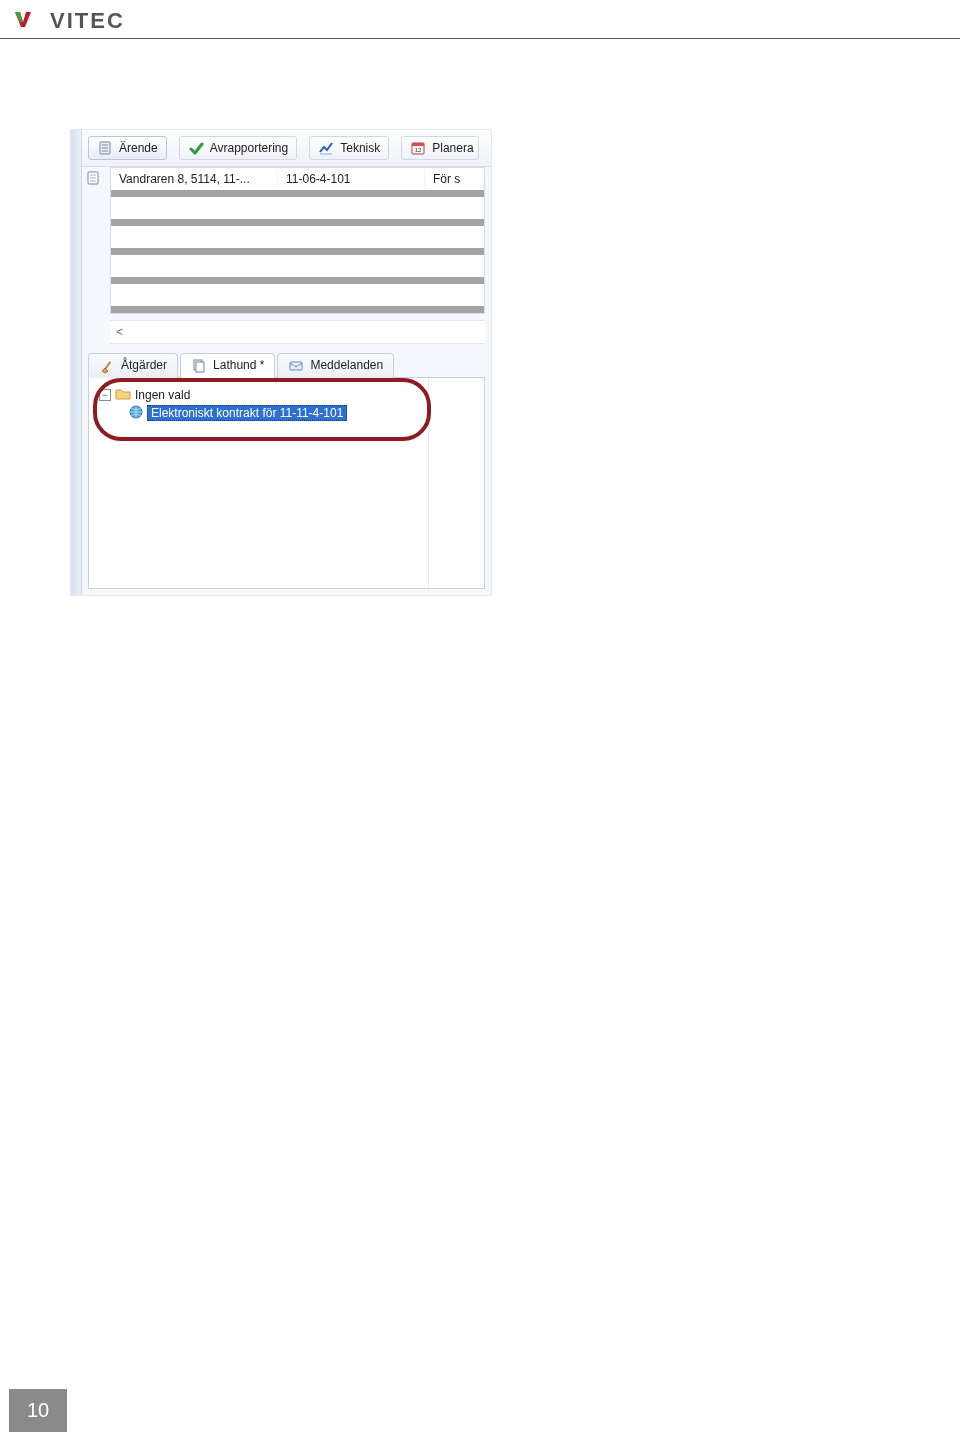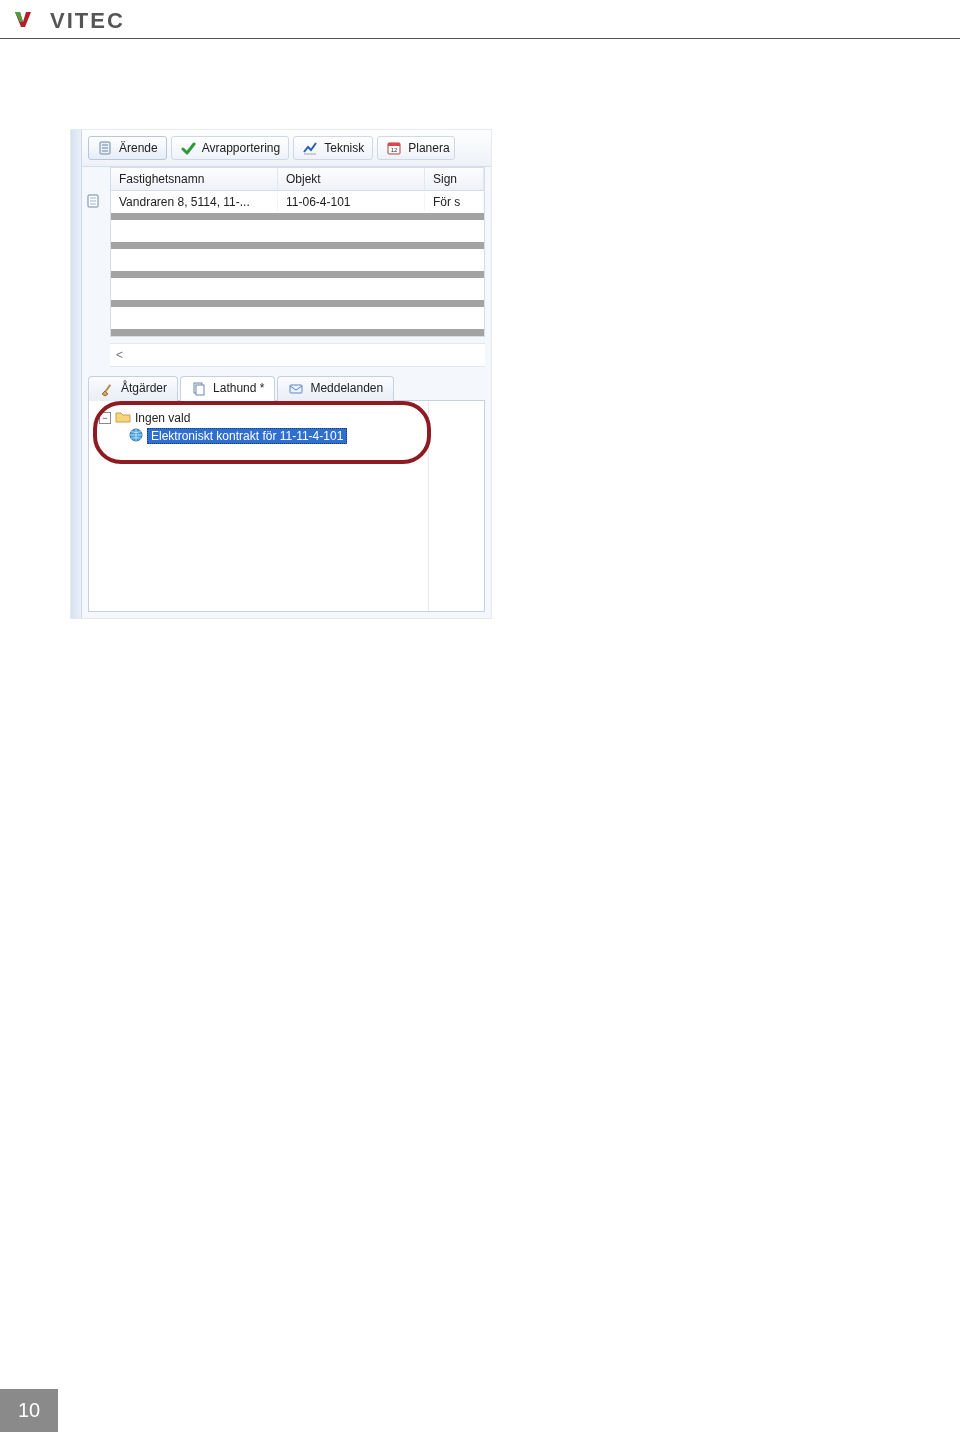--- a/index.html
+++ b/index.html
@@ -68,21 +68,21 @@
   }
   .ss-main {
     flex: 1;
     background: #f4f7fb;
   }
 
   
   .ss-tabs {
     display: flex;
     align-items: center;
-    gap: 4px;
+    gap: 12px;
     padding: 6px 6px;
     background: linear-gradient(#fdfefe, #eef2f8);
     border-bottom: 1px solid #d5dcea;
   }
   .tab-btn {
     display: flex;
     align-items: center;
     gap: 6px;
     padding: 3px 8px;
     border: 1px solid #cfd8e6;
@@ -224,21 +224,21 @@
   .tree-sel {
     background: #2f6fd0;
     color: #fff;
     padding: 0 3px;
     border: 1px dotted #103a78;
   }
 
   
   .page-number-box {
     position: absolute;
-    left: 0;
+    left: 9px;
     bottom: 18px;
     background: #8a8a8a;
     color: #fff;
     font-size: 20px;
     padding: 10px 18px;
     font-family: Arial, sans-serif;
   }
 </style>
 </head>
 <body>
@@ -299,25 +299,20 @@
                   <rect x="2" y="3" width="12" height="3" fill="#d94b4b"></rect>
                   <text x="8" y="12" font-size="6" text-anchor="middle" fill="#333">12</text>
                 </svg>
             </span>
             <span>Planera</span>
           </div>
         </div>
 
         <div style="position:relative;">
           <div class="grid-wrap">
-            <div class="grid-head">
-              <div class="cell col1">Fastighetsnamn</div>
-              <div class="cell col2">Objekt</div>
-              <div class="cell col3">Sign</div>
-            </div>
             <div class="grid-row row-icon-gutter">
               <span class="row-icon">
                 <svg width="16" height="16" viewBox="0 0 16 16">
                     <rect x="3" y="2" width="10" height="12" rx="1" fill="#fff" stroke="#6f87a8"></rect>
                     <line x1="5" y1="5" x2="11" y2="5" stroke="#9db0ca"></line>
                     <line x1="5" y1="8" x2="11" y2="8" stroke="#9db0ca"></line>
                     <line x1="5" y1="11" x2="11" y2="11" stroke="#9db0ca"></line>
                   </svg>
               </span>
               <div class="cell col1">Vandraren 8,  5114, 11-...</div>

